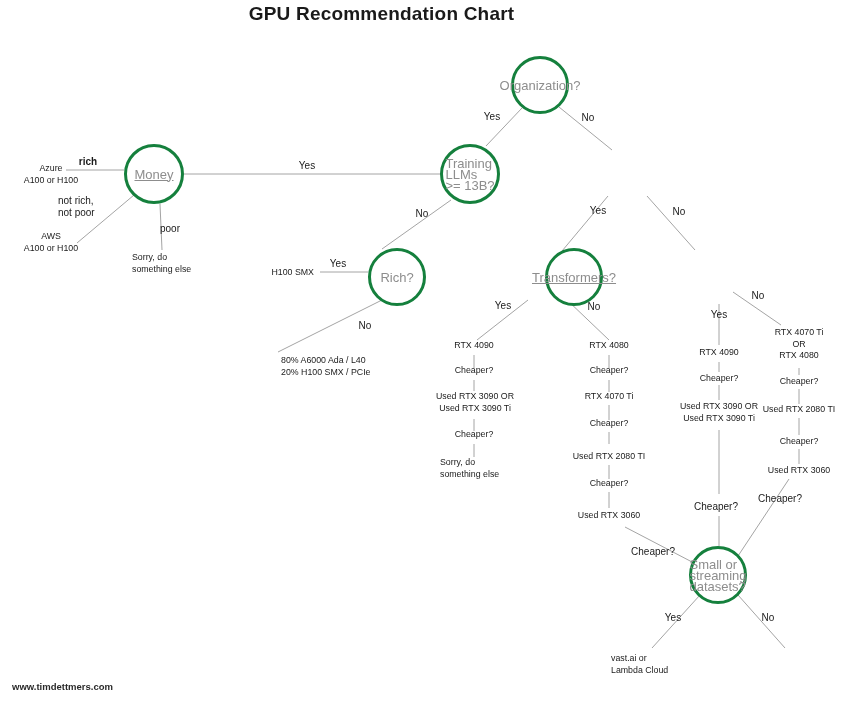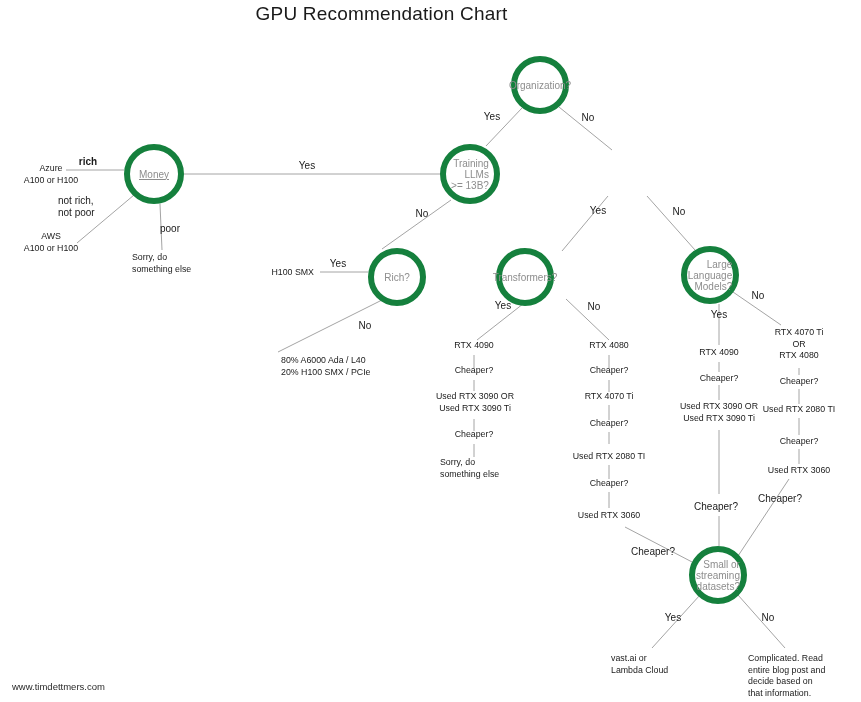--- a/index.html
+++ b/index.html
@@ -19,53 +19,54 @@
     background: #ffffff;
     overflow: hidden;
   }
   #chart-title {
     position: absolute;
     left: 0;
     top: 3px;
     width: 763px;
     text-align: center;
     font-size: 19px;
-    font-weight: 400;
+    font-weight: 700;
     color: #1a1a1a;
     letter-spacing: 0.2px;
   }
   #footer-url {
     position: absolute;
     left: 12px;
     top: 681px;
     font-size: 9.5px;
     color: #2a2a2a;
+    font-weight: bold;
   }
   svg#wires {
     position: absolute;
     left: 0;
     top: 0;
     width: 861px;
     height: 702px;
   }
   svg#wires line {
     stroke: #9a9a9a;
     stroke-width: 0.9;
   }
   .node {
     position: absolute;
-    border: 6px solid #15803d;
+    border: 3px solid #15803d;
     border-radius: 50%;
     background: #ffffff;
     display: flex;
     align-items: center;
     justify-content: center;
-    text-align: right;
+    text-align: left;
     color: #8d8d8d;
-    font-size: 10px;
+    font-size: 13px;
     line-height: 11px;
     box-sizing: border-box;
   }
   .node span { display: block; white-space: pre-line; }
   .edge-label {
     position: absolute;
     font-size: 10px;
     color: #1a1a1a;
     white-space: pre-line;
     background: transparent;
@@ -162,29 +163,24 @@
     <span>Training
 LLMs
 &gt;= 13B?</span>
   </div>
 
 
   <div class="node" style="left:368px; top:248px; width:58px; height:58px;">
     <span>Rich?</span>
   </div>
 
-  <div class="node" style="left:496px; top:248px; width:58px; height:58px;">
+  <div class="node" style="left:545px; top:248px; width:58px; height:58px;text-decoration:underline;">
     <span>Transformers?</span>
   </div>
 
-  <div class="node" style="left:681px; top:246px; width:58px; height:58px;">
-    <span>Large
-Language
-Models?</span>
-  </div>
 
   <div class="node" style="left:689px; top:546px; width:58px; height:58px;">
     <span>Small or
 streaming
 datasets?</span>
   </div>
 
   <div class="edge-label ta-c" style="left:481px; top:111px; width:22px;">Yes</div>
   <div class="edge-label ta-c" style="left:578px; top:112px; width:20px;">No</div>
 
@@ -249,19 +245,15 @@
   <div class="term ta-c" style="left:760px; top:327px; width:78px;">RTX 4070 Ti
 OR
 RTX 4080</div>
   <div class="term ta-c" style="left:760px; top:376px; width:78px;">Cheaper?</div>
   <div class="term ta-c" style="left:750px; top:404px; width:98px;">Used RTX 2080 TI</div>
   <div class="term ta-c" style="left:760px; top:436px; width:78px;">Cheaper?</div>
   <div class="term ta-c" style="left:752px; top:465px; width:94px;">Used RTX 3060</div>
 
   <div class="term ta-l" style="left:611px; top:653px; width:110px;">vast.ai or
 Lambda Cloud</div>
-  <div class="term ta-l" style="left:748px; top:653px; width:112px;">Complicated. Read
-entire blog post and
-decide based on
-that information.</div>
 
   <div id="footer-url">www.timdettmers.com</div>
 </div>
 
 </body></html>

